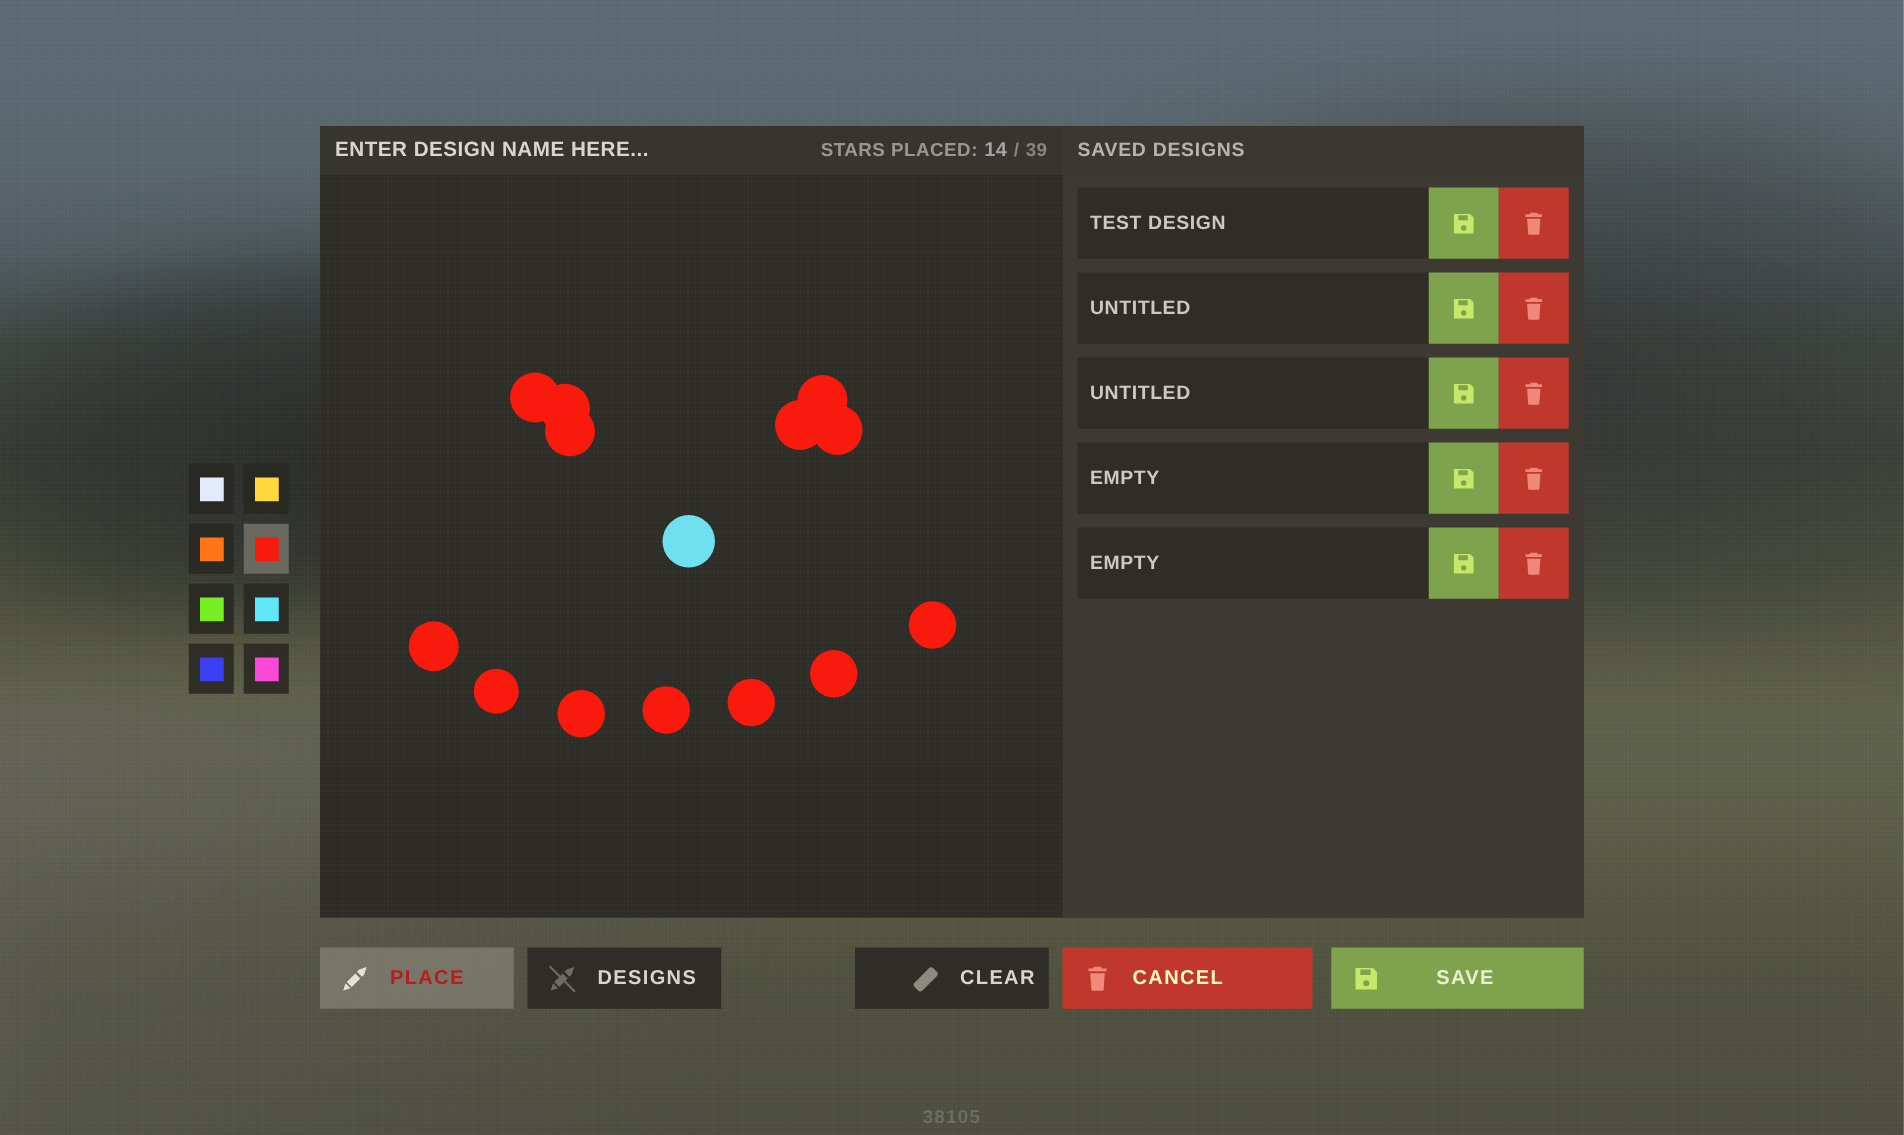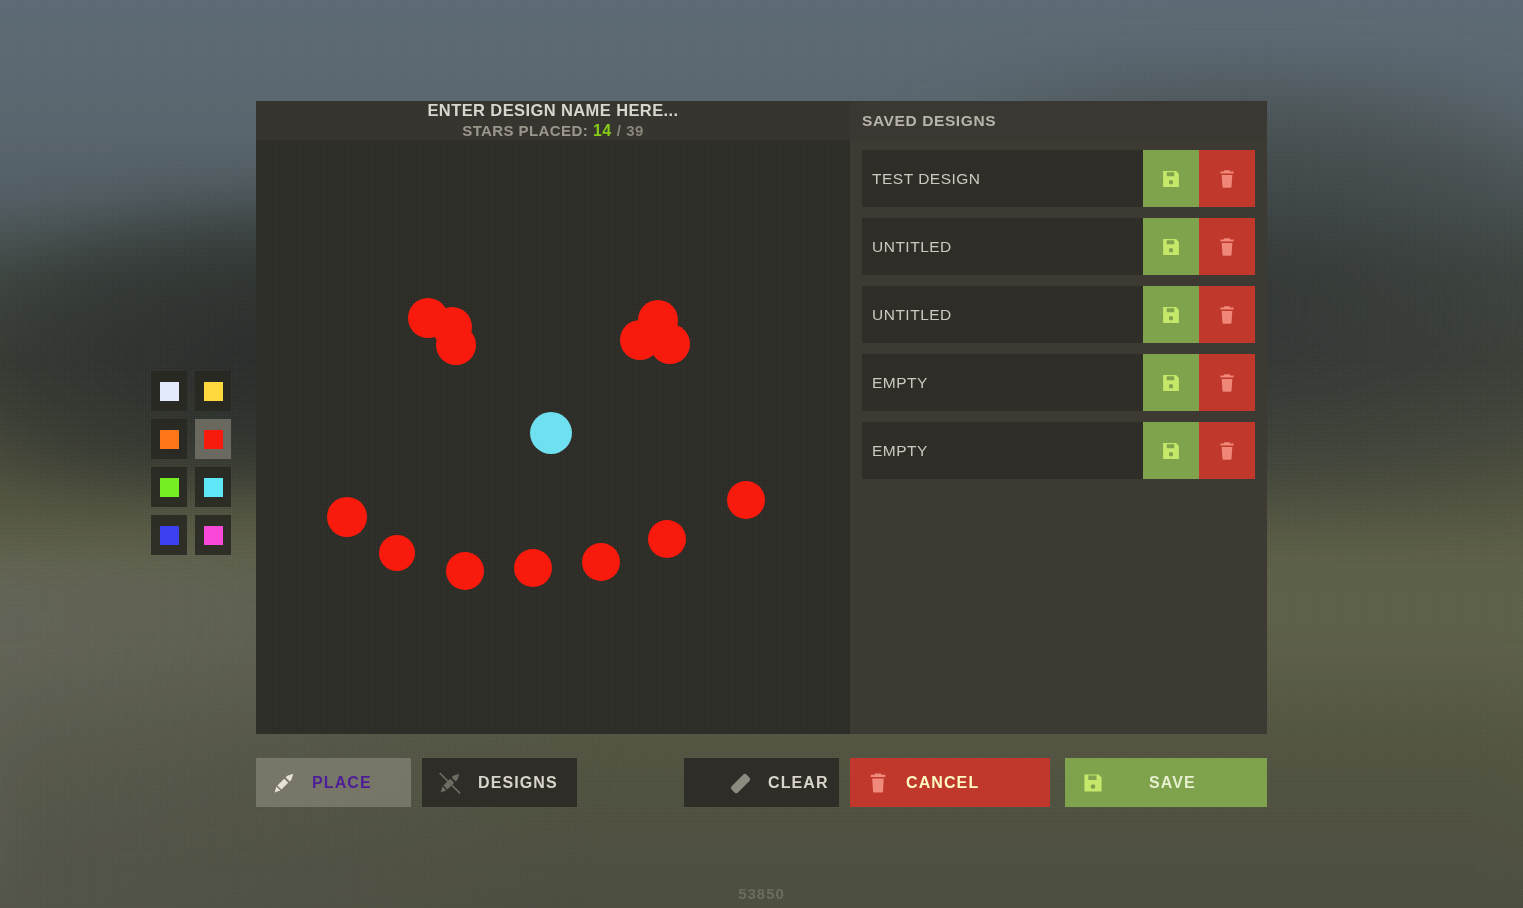--- a/index.html
+++ b/index.html
@@ -72,38 +72,37 @@
 
   .header{
     height:39px;
     display:flex; align-items:center;
     background:#37352f;
   }
   .header .left-head{
     width:594px; height:100%;
     display:flex; align-items:center; justify-content:space-between;
     padding:0 12px 0 12px;
-    flex-direction:column;
   }
   .header .right-head{
     flex:1; height:100%;
     display:flex; align-items:center;
     padding-left:12px;
     background:#3a3832;
   }
   .name-placeholder{
     font-size:16.5px; font-weight:bold; letter-spacing:.4px;
     color:#d9d6cd;
   }
   .stars-label{
     font-size:15px; font-weight:bold; letter-spacing:.4px;
     color:#9c978d;
     display:flex; align-items:baseline; gap:5px;
   }
-  .stars-count{ color:#84cc16; font-size:16px; }
+  .stars-count{ color:#a3a3a3; font-size:16px; }
   .stars-sep{ color:#8a857b; }
   .stars-max{ color:#8a857b; }
   .saved-title{
     font-size:15.5px; font-weight:bold; letter-spacing:.6px;
     color:#b9b4a9;
   }
 
   .body{
     display:flex;
     height:594px;
@@ -130,21 +129,21 @@
   .design-row{
     display:flex; align-items:stretch;
     height:57px;
     margin-bottom:11px;
   }
   .design-name{
     flex:1;
     display:flex; align-items:center;
     padding-left:10px;
     background:#2e2d27;
-    font-size:15.5px; font-weight:normal; letter-spacing:.5px;
+    font-size:15.5px; font-weight:bold; letter-spacing:.5px;
     color:#cdc9bf;
   }
   .row-btn{
     width:56px;
     display:flex; align-items:center; justify-content:center;
     cursor:pointer;
   }
   .row-btn.save{ background:#7fa24c; }
   .row-btn.del{ background:#c0372b; }
   .row-btn.save svg{ fill:#c6e86a; }
@@ -164,21 +163,21 @@
   }
   .btn .bicon{
     width:56px;
     display:flex; align-items:center; justify-content:center;
     flex:0 0 56px;
   }
   .btn .blabel{
     font-size:16px; font-weight:bold; letter-spacing:1.1px;
   }
   .btn-place{ left:0;   width:155px; background:rgba(140,138,126,.62); }
-  .btn-place .blabel{ color:#4c1d95; }
+  .btn-place .blabel{ color:#b91c1c; }
   .btn-place svg{ fill:#e6e2d8; }
 
   .btn-remove{ left:166px; width:155px; background:#2e2d27; }
   .btn-remove .blabel{ color:#d9d5cb; }
   .btn-remove svg{ fill:#6f6c62; }
 
   .btn-clear{ left:428px; width:155px; background:#2e2d27;padding-left:28px; }
   .btn-clear .blabel{ color:#d9d5cb; }
   .btn-clear svg{ fill:#8d8a80; }
 
@@ -223,21 +222,21 @@
 
 <div id="backdrop">
   <div class="hill-left"></div>
   <div class="hill-right"></div>
   <div class="road"></div>
   <div class="grass-fore"></div>
   <div class="veil"></div>
   <div class="noise"></div>
 </div>
 
-<div class="watermark">53850</div>
+<div class="watermark">38105</div>
 
 <div id="palette">
     <div class="swatch-cell">
       <div class="swatch" style="background: rgb(226, 234, 251);"></div>
     </div>
     <div class="swatch-cell">
       <div class="swatch" style="background: rgb(255, 216, 61);"></div>
     </div>
     <div class="swatch-cell">
       <div class="swatch" style="background: rgb(255, 117, 24);"></div>

